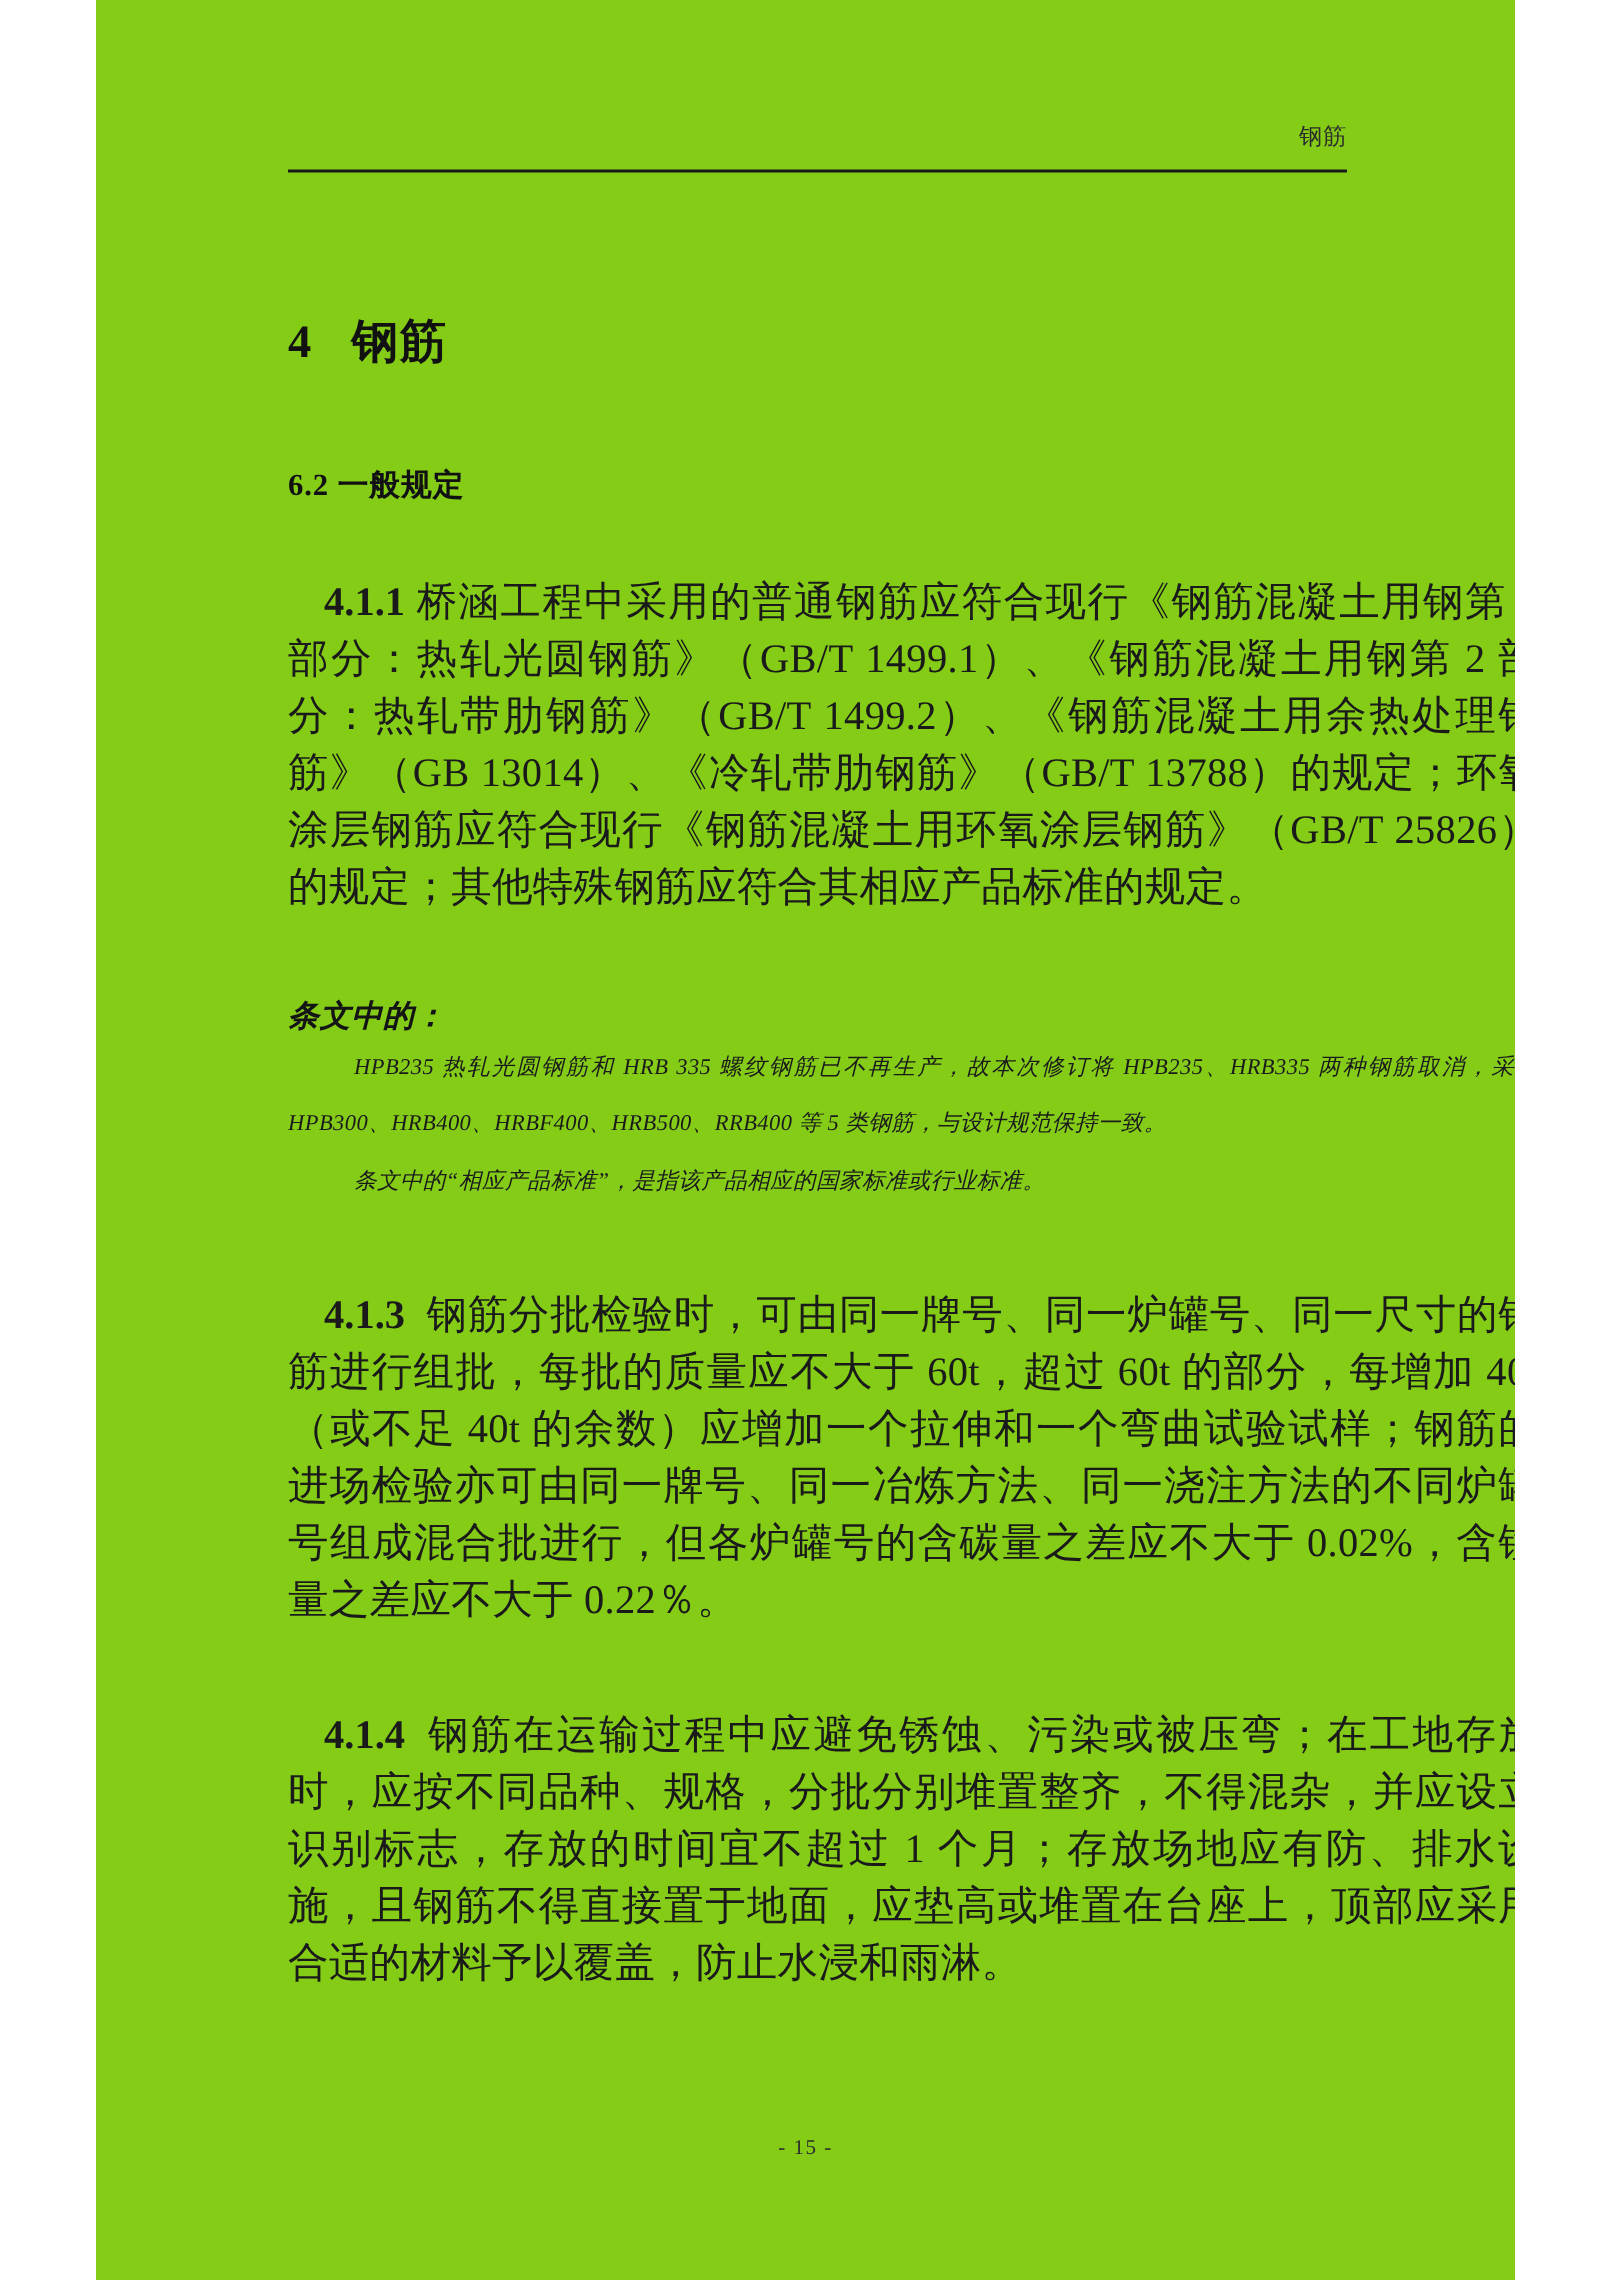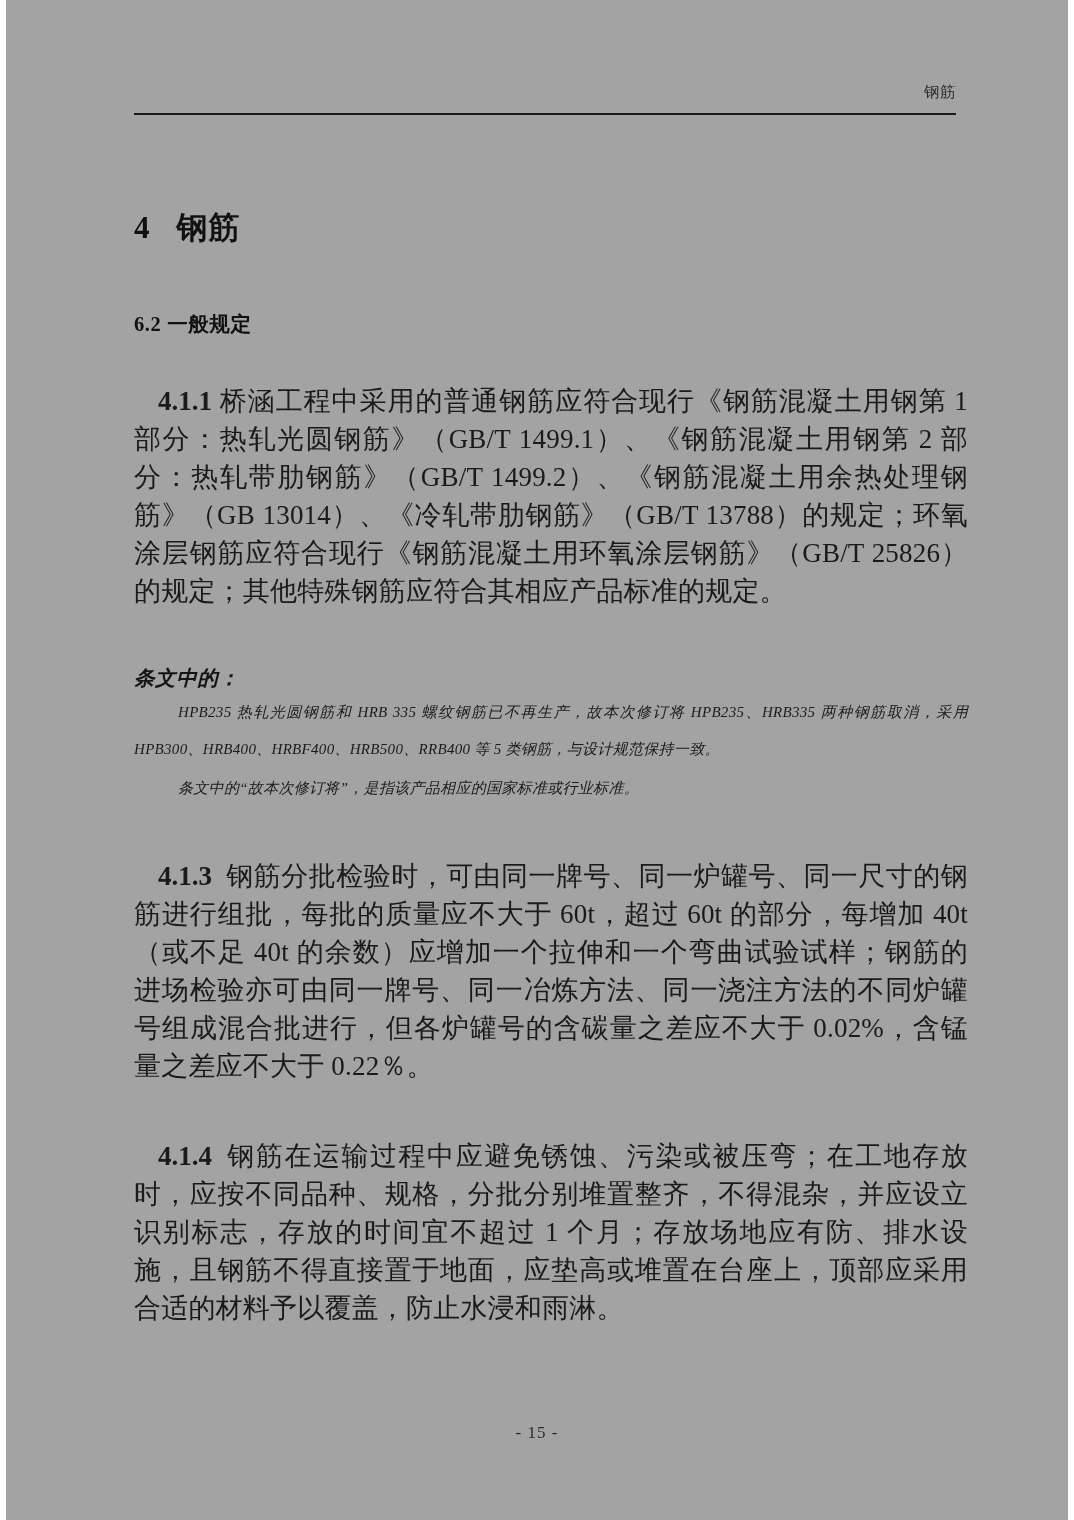--- a/index.html
+++ b/index.html
@@ -4,23 +4,23 @@
 <title>钢筋</title>
 <style>
   html, body {
     margin: 0;
     padding: 0;
     background: #ffffff;
   }
 
   .page {
     position: relative;
-    width: 1062px;
+    width: 946px;
     height: 1520px;
-    background: #a3a3a3;
+    background: #84cc16;
     margin: 0 auto;
     overflow: hidden;
     font-family: "Liberation Serif", "DejaVu Serif", serif;
     color: #1a1a1a;
     box-sizing: border-box;
   }
 
   
   .running-header {
     position: absolute;
@@ -138,21 +138,21 @@
   
   .page-footer {
     position: absolute;
     left: 0;
     right: 0;
     top: 1422px;
     text-align: center;
   }
   .page-number {
     font-family: "Liberation Serif", "DejaVu Serif", serif;
-    font-size: 17px;
+    font-size: 14px;
     line-height: 22px;
     letter-spacing: 1px;
     color: #2b2b2b;
   }
 </style>
 </head>
 <body>
 
 <div class="page">
 
@@ -174,21 +174,21 @@
     </p>
 
     <div class="explain-block">
       <p class="explain-title">条文中的：</p>
 
       <p class="explain-para">
         <span class="indent-2"></span><span>HPB235 热轧光圆钢筋和 HRB 335 螺纹钢筋已不再生产，故本次修订将 HPB235、HRB335 两种钢筋取消，采用 HPB300、HRB400、HRBF400、HRB500、RRB400 等 5 类钢筋，与设计规范保持一致。</span>
       </p>
 
       <p class="explain-para">
-        <span class="indent-2"></span><span>条文中的“故本次修订将”，是指该产品相应的国家标准或行业标准。</span>
+        <span class="indent-2"></span><span>条文中的“相应产品标准”，是指该产品相应的国家标准或行业标准。</span>
       </p>
     </div>
 
 
     <p class="para para-4-1-3">
       <span class="indent-2"></span><span class="clause-num">4.1.3</span><span class="gap-md"></span><span>钢筋分批检验时，可由同一牌号、同一炉罐号、同一尺寸的钢筋进行组批，每批的质量应不大于 60t，超过 60t 的部分，每增加 40t（或不足 40t 的余数）应增加一个拉伸和一个弯曲试验试样；钢筋的进场检验亦可由同一牌号、同一冶炼方法、同一浇注方法的不同炉罐号组成混合批进行，但各炉罐号的含碳量之差应不大于 0.02%，含锰量之差应不大于 0.22％。</span>
     </p>
 
     <p class="para para-4-1-4">
       <span class="indent-2"></span><span class="clause-num">4.1.4</span><span class="gap-md"></span><span>钢筋在运输过程中应避免锈蚀、污染或被压弯；在工地存放时，应按不同品种、规格，分批分别堆置整齐，不得混杂，并应设立识别标志，存放的时间宜不超过 1 个月；存放场地应有防、排水设施，且钢筋不得直接置于地面，应垫高或堆置在台座上，顶部应采用合适的材料予以覆盖，防止水浸和雨淋。</span>

